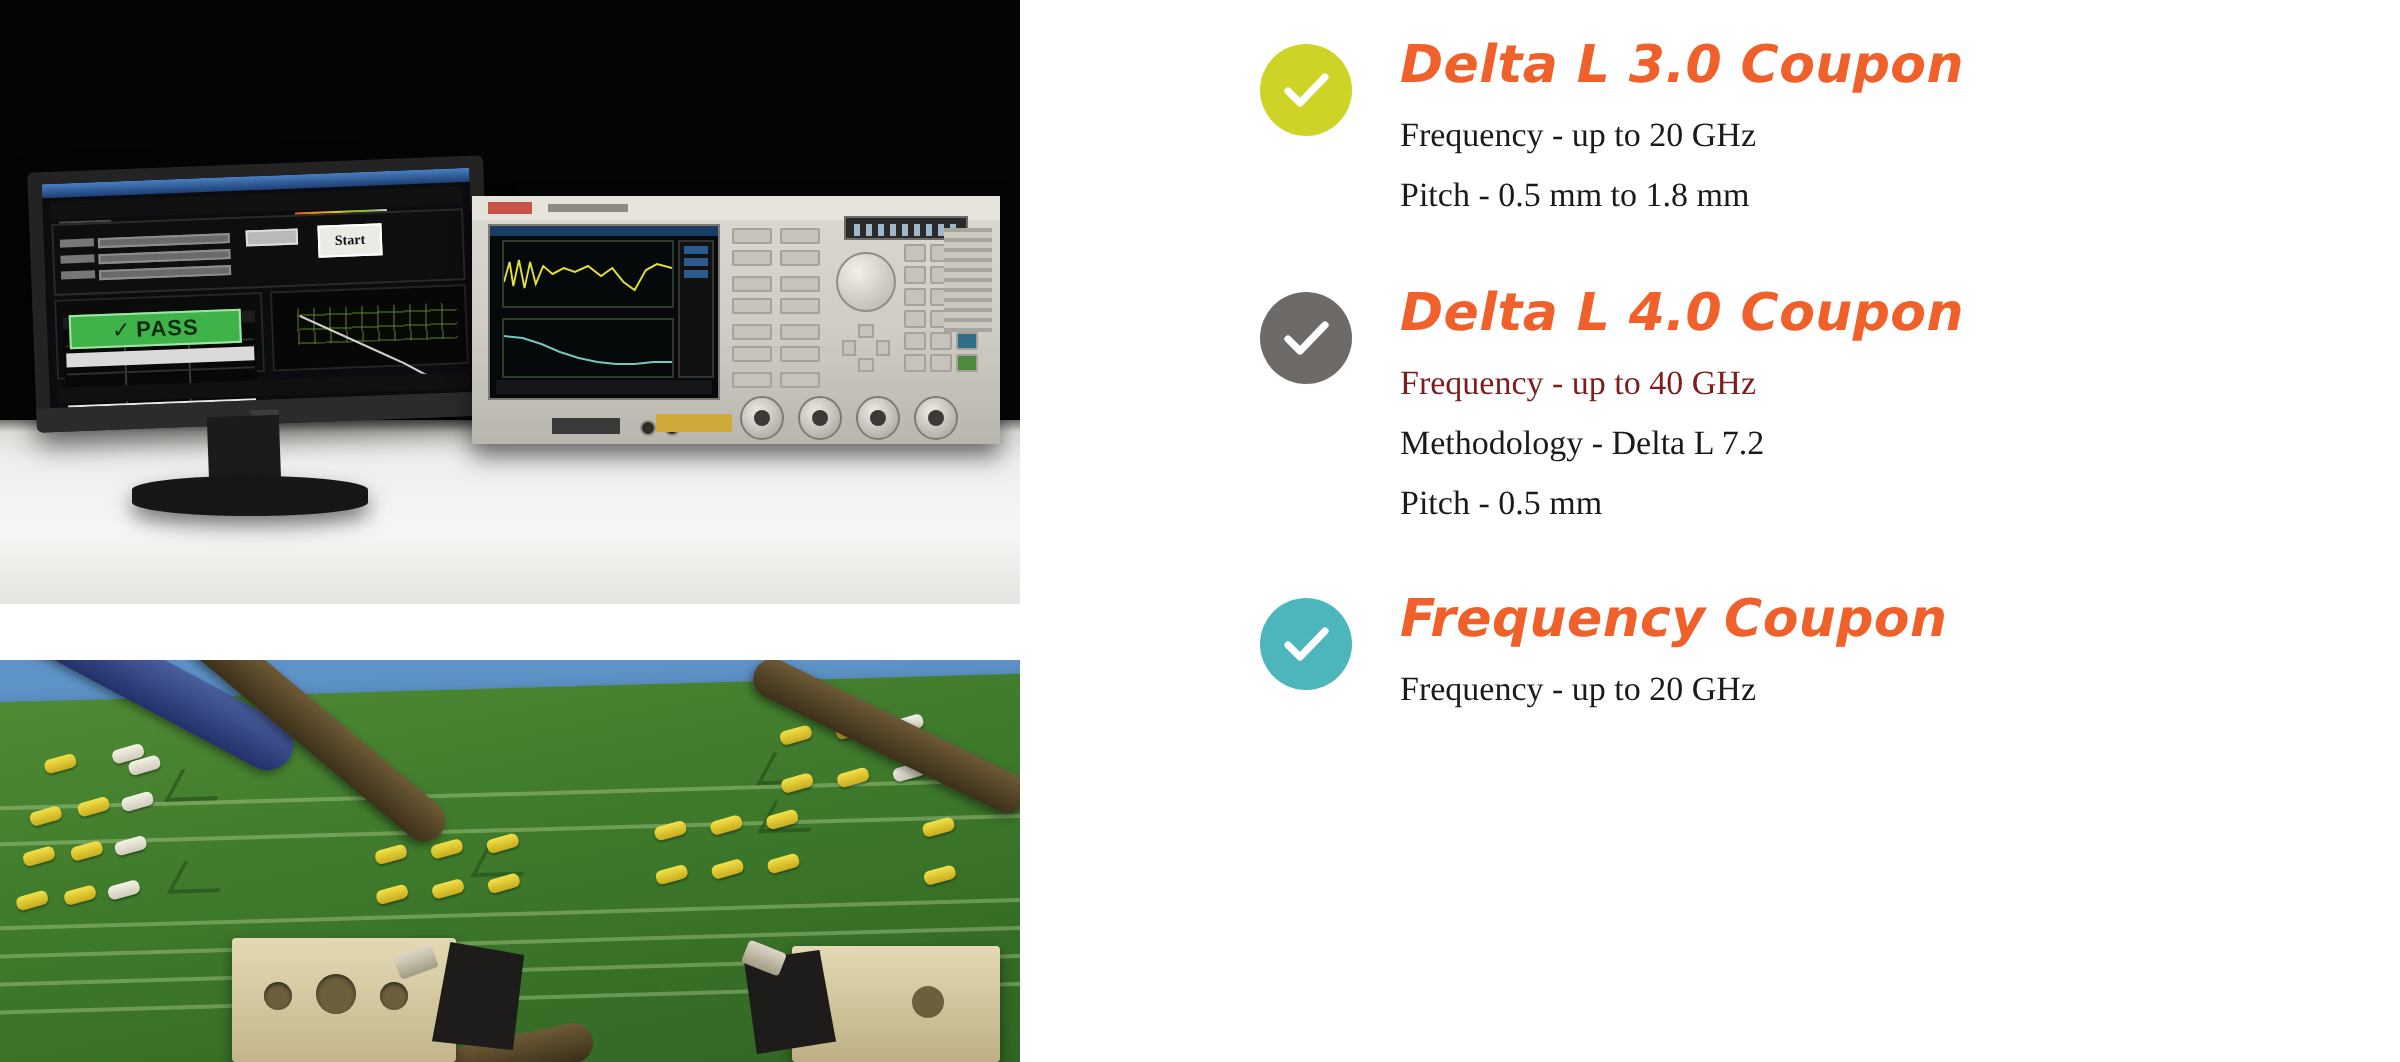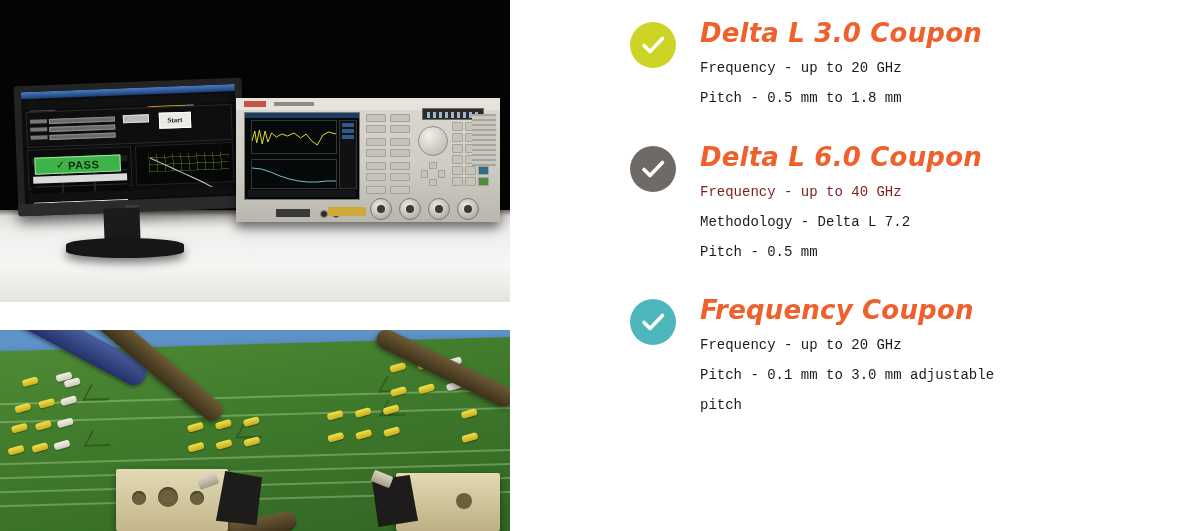--- a/index.html
+++ b/index.html
@@ -164,22 +164,22 @@
   .block h2 {
     margin:0 0 4px 0;
     font-size:26px; font-weight:bold; font-style:italic;
     letter-spacing:.2px;
     color:#f0602a;
     font-family:"DejaVu Sans", sans-serif;
     line-height:1.2;
   }
   .block p {
     margin:0;
-    font-size:14px; line-height:30px; color:#1a1a1a;
-    font-family:Liberation Mono, monospace;
+    font-size:17px; line-height:30px; color:#1a1a1a;
+    font-family:Liberation Serif, serif;
   }
   .block p.wrap { max-width:320px; }
 </style>
 </head>
 <body style="background: rgb(255, 255, 255);">
 
 <div class="page">
 
   <div class="photo" id="photo-vna">
     <div class="vna-scene">
@@ -427,31 +427,30 @@
       <p style="color: rgb(26, 26, 26);">Frequency - up to 20 GHz</p>
       <p style="color: rgb(26, 26, 26);">Pitch - 0.5 mm to 1.8 mm</p>
     </div>
 
     <div class="block">
       <div class="badge" id="badge-1" style="background: rgb(110, 106, 103);">
         <svg width="30" height="30" viewBox="0 0 30 30" aria-hidden="true">
           <polyline points="6,15.5 12,21.5 24.5,8.5" fill="none" stroke="#ffffff" stroke-width="3.6" stroke-linecap="round" stroke-linejoin="round"></polyline>
         </svg>
       </div>
-      <h2 style="color: rgb(240, 96, 42);">Delta L 6.0 Coupon</h2>
+      <h2 style="color: rgb(240, 96, 42);">Delta L 4.0 Coupon</h2>
       <p style="color: #7f1d1d;">Frequency - up to 40 GHz</p>
       <p style="color: rgb(26, 26, 26);">Methodology - Delta L 7.2</p>
       <p style="color: rgb(26, 26, 26);">Pitch - 0.5 mm</p>
     </div>
 
     <div class="block">
       <div class="badge" id="badge-2" style="background: rgb(77, 182, 189);">
         <svg width="30" height="30" viewBox="0 0 30 30" aria-hidden="true">
           <polyline points="6,15.5 12,21.5 24.5,8.5" fill="none" stroke="#ffffff" stroke-width="3.6" stroke-linecap="round" stroke-linejoin="round"></polyline>
         </svg>
       </div>
       <h2 style="color: rgb(240, 96, 42);">Frequency Coupon</h2>
       <p style="color: rgb(26, 26, 26);">Frequency - up to 20 GHz</p>
-      <p class="wrap" style="color: rgb(26, 26, 26);">Pitch - 0.1 mm to 3.0 mm adjustable pitch</p>
     </div>
 
   </div>
 </div>
 
 </body></html>

